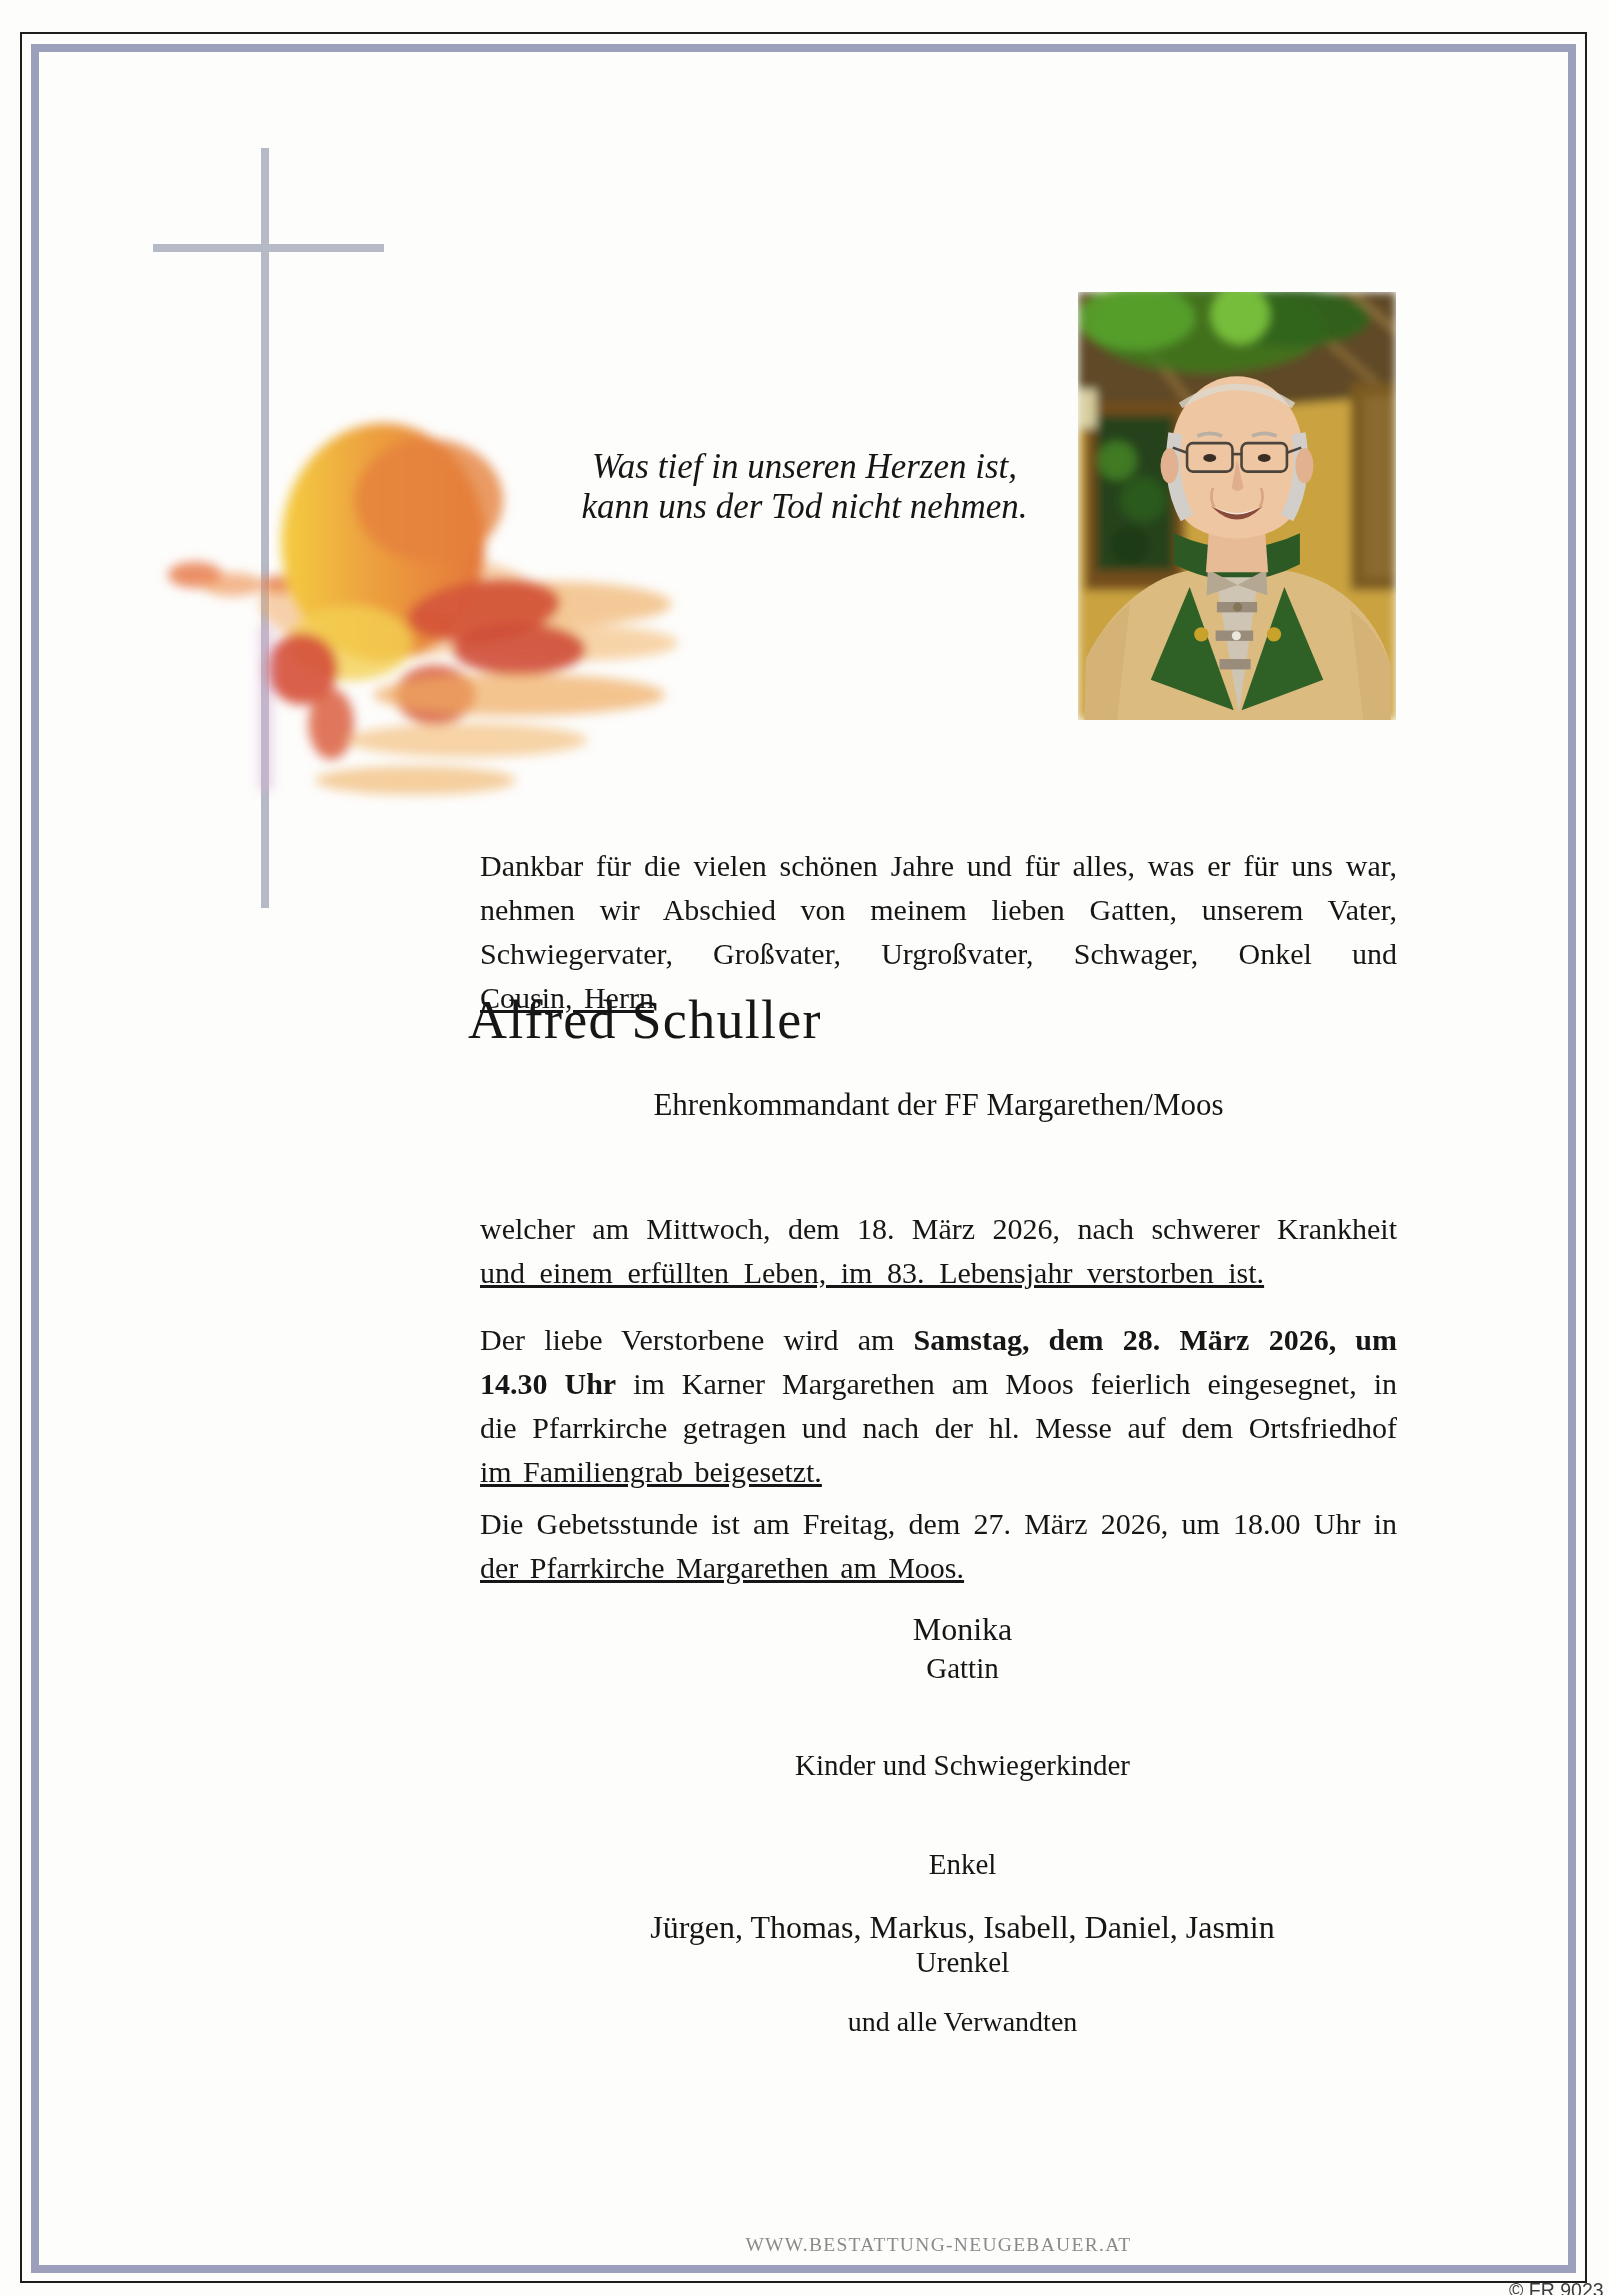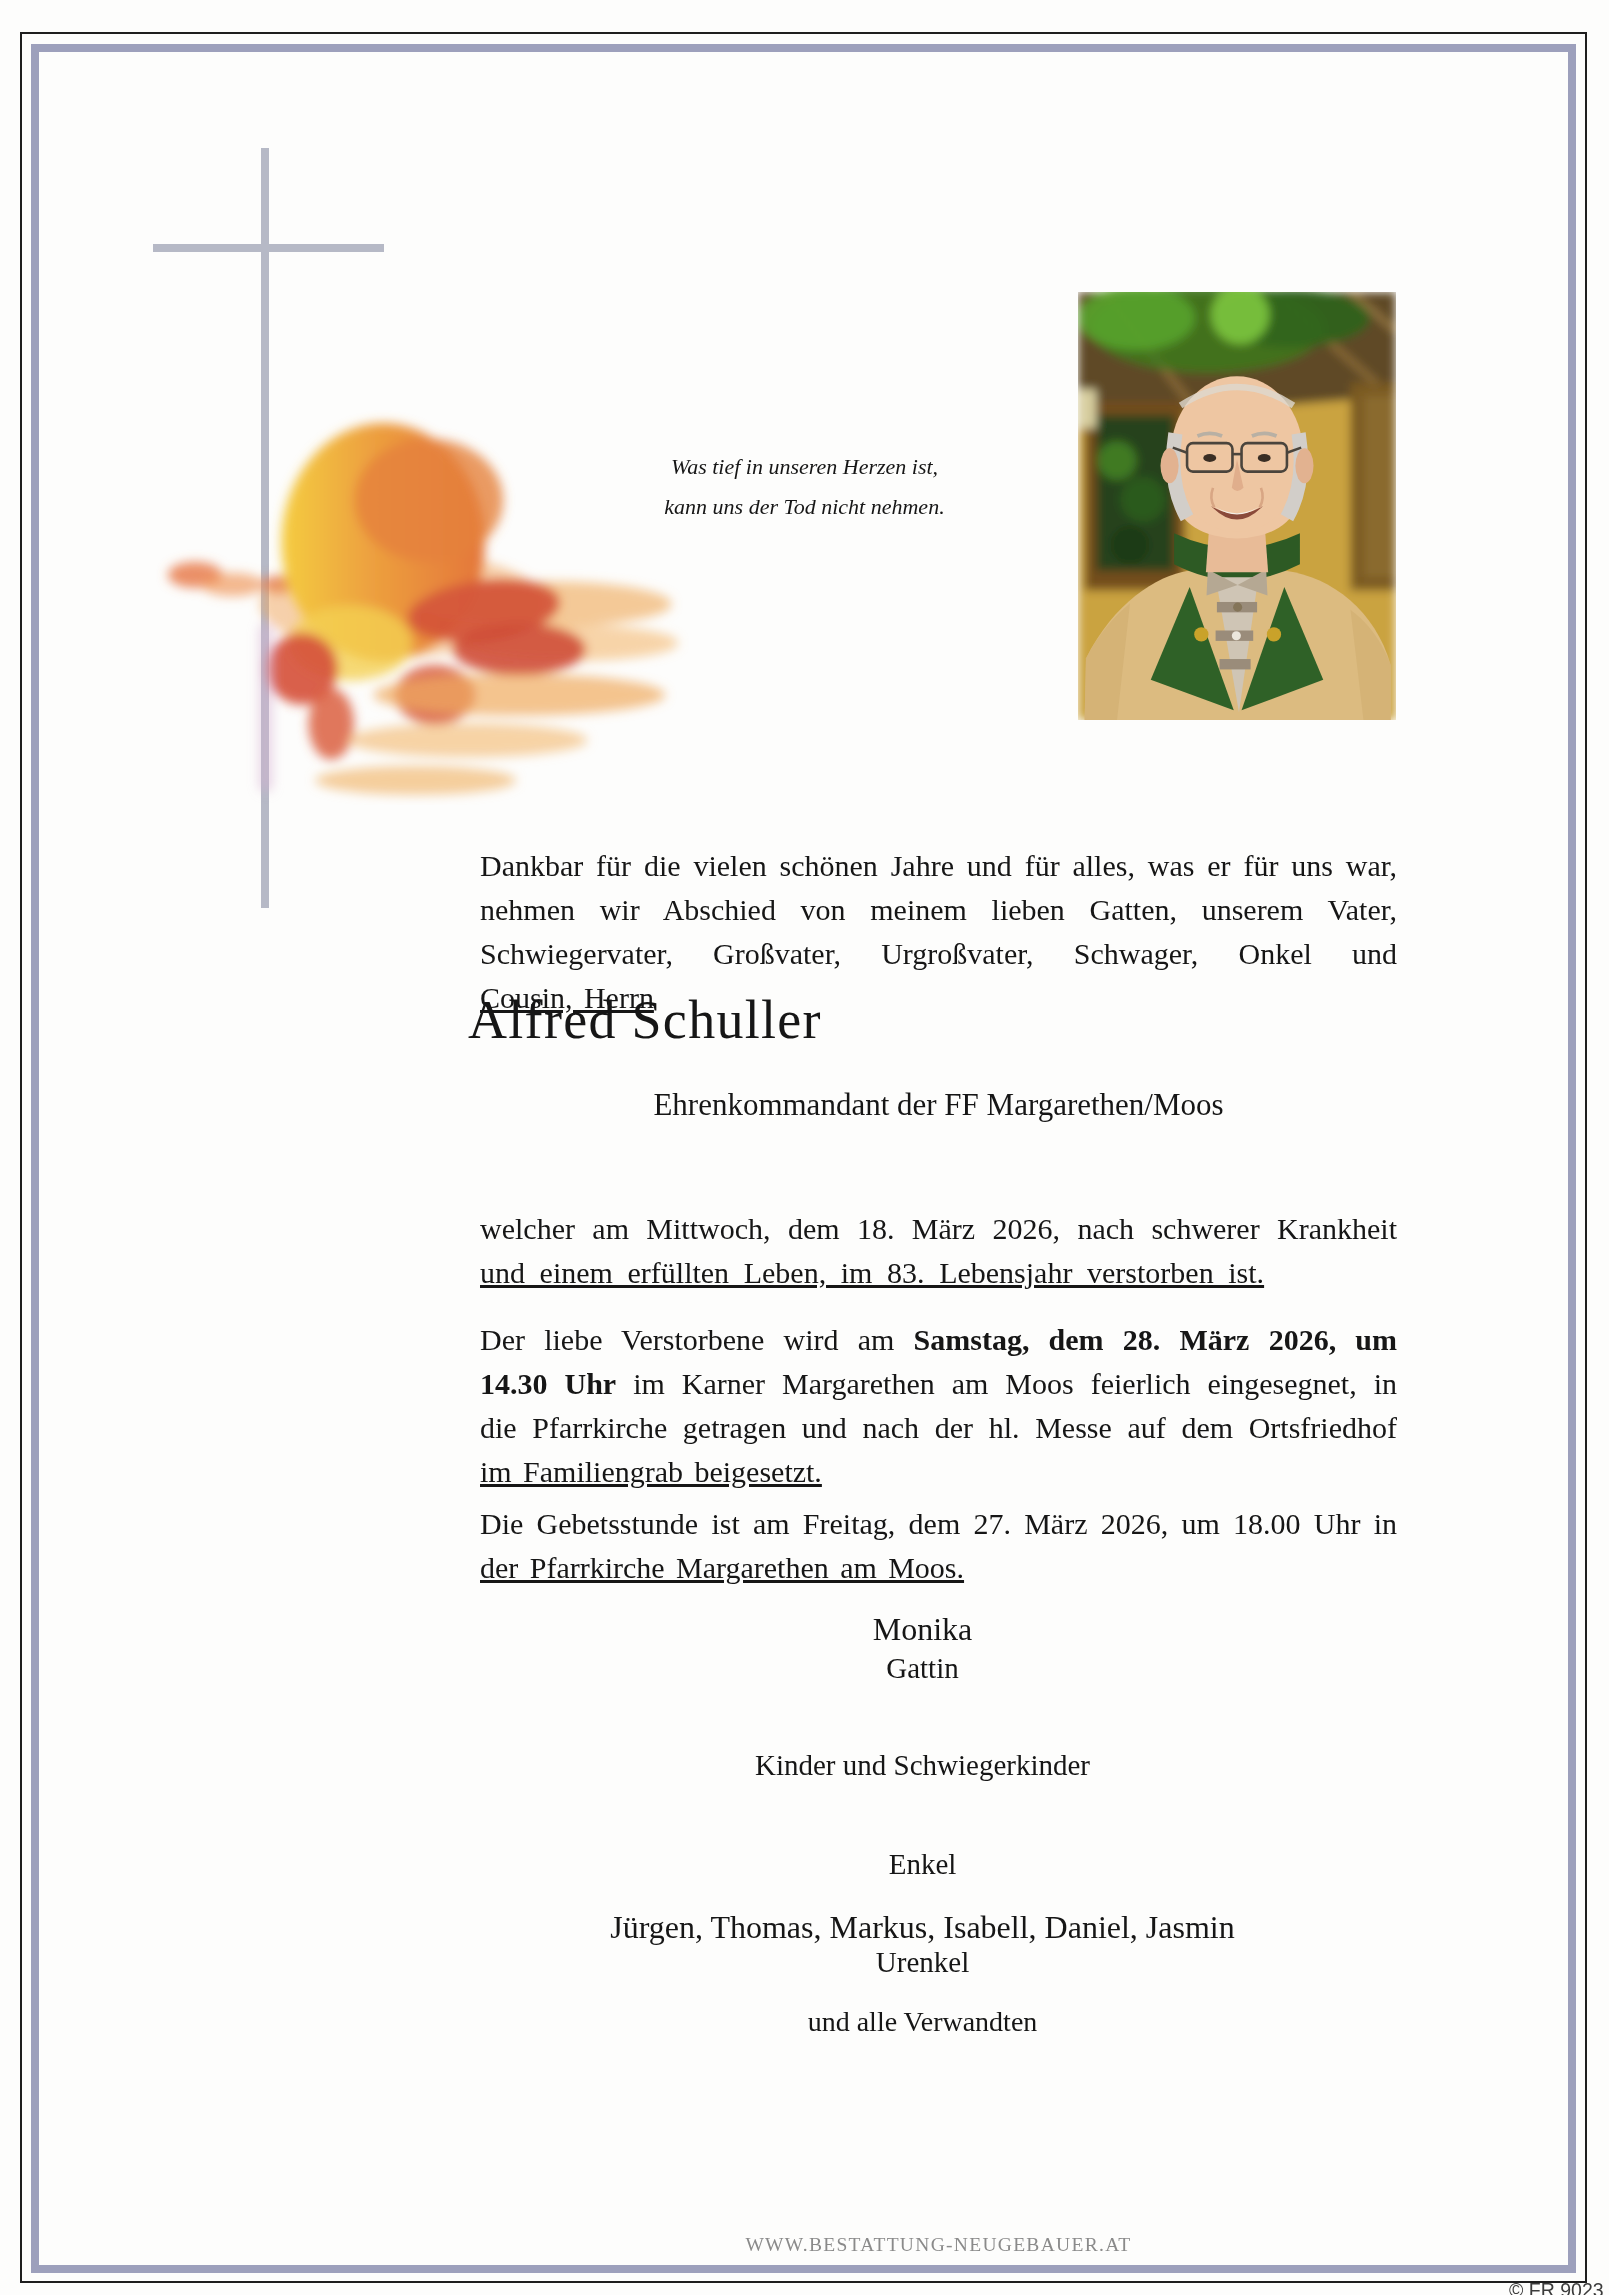--- a/index.html
+++ b/index.html
@@ -24,38 +24,38 @@
     background:#b6b9c6;
   }
   .cross-h{
     position:absolute;left:153px;top:244px;width:231px;height:8.4px;
     background:#b6b9c6;
   }
   .watercolor{position:absolute;left:156px;top:390px;width:545px;height:415px;}
   .photo{position:absolute;left:1078px;top:292px;width:318px;height:428px;}
   .quote{
     position:absolute;left:480px;top:447px;width:649px;
-    text-align:center;font-style:italic;font-size:22px;line-height:40px;
+    text-align:center;font-style:italic;font-size:35px;line-height:40px;
   }
   .col{position:absolute;left:480px;width:917px;margin-top:48px;}
   .line{
     font-size:30px;line-height:44px;
     text-align:justify;text-align-last:justify;
   }
   .line.last{text-align:left;text-align-last:left;word-spacing:3.9px;text-decoration:underline;}
   .line.last.wide{word-spacing:7.1px;}
   .name{
     position:absolute;left:468px;width:917px;top:991px;
     font-size:54px;line-height:1.1;letter-spacing:1.3px;
   }
   .subtitle{
     position:absolute;left:480px;width:917px;top:1087px;
     font-size:31px;text-align:center;
   }
-  .centerline{position:absolute;left:464px;width:917px;text-align:center;}
+  .centerline{position:absolute;left:504px;width:917px;text-align:center;}
   .names-line{font-size:32px;line-height:36px;}
   .relation-line{font-size:29px;line-height:28.6px;}
   .closing-line{font-size:28px;}
   .footer{
     position:absolute;left:480px;width:917px;top:2234px;
     text-align:center;font-size:19.5px;letter-spacing:1.3px;color:#8a8a8a;
   }
   .print-code{
     position:absolute;left:1509px;top:2279px;
     font-family:"Liberation Sans", sans-serif;

